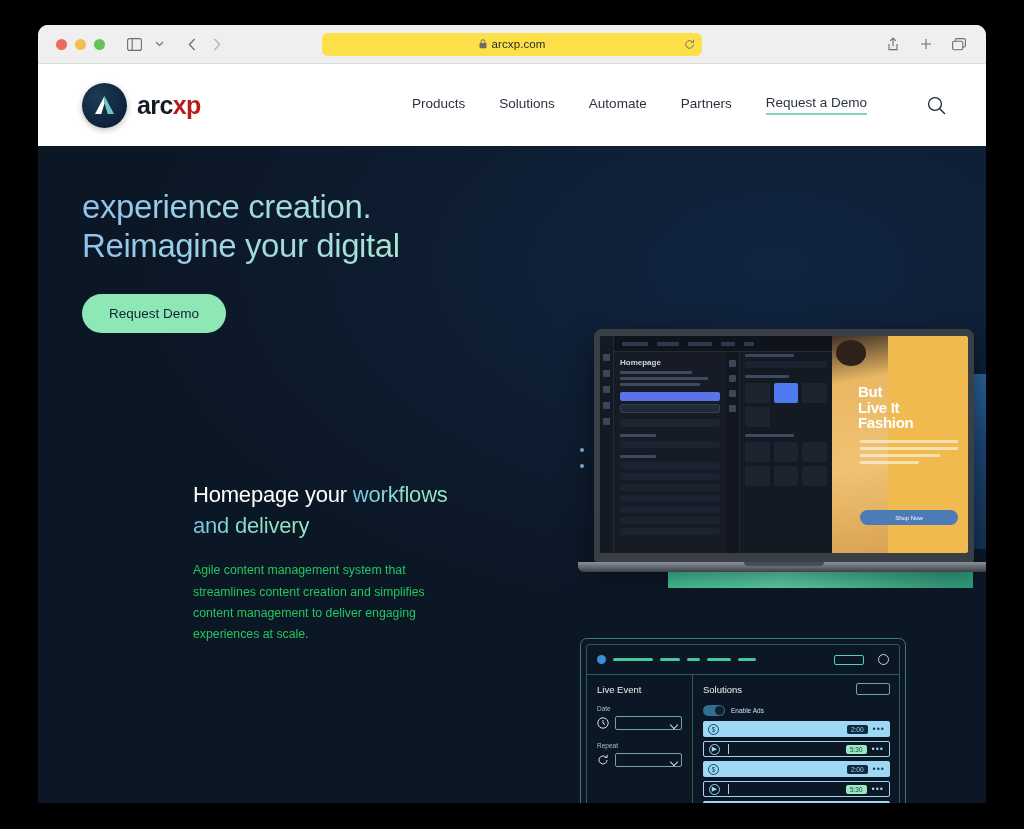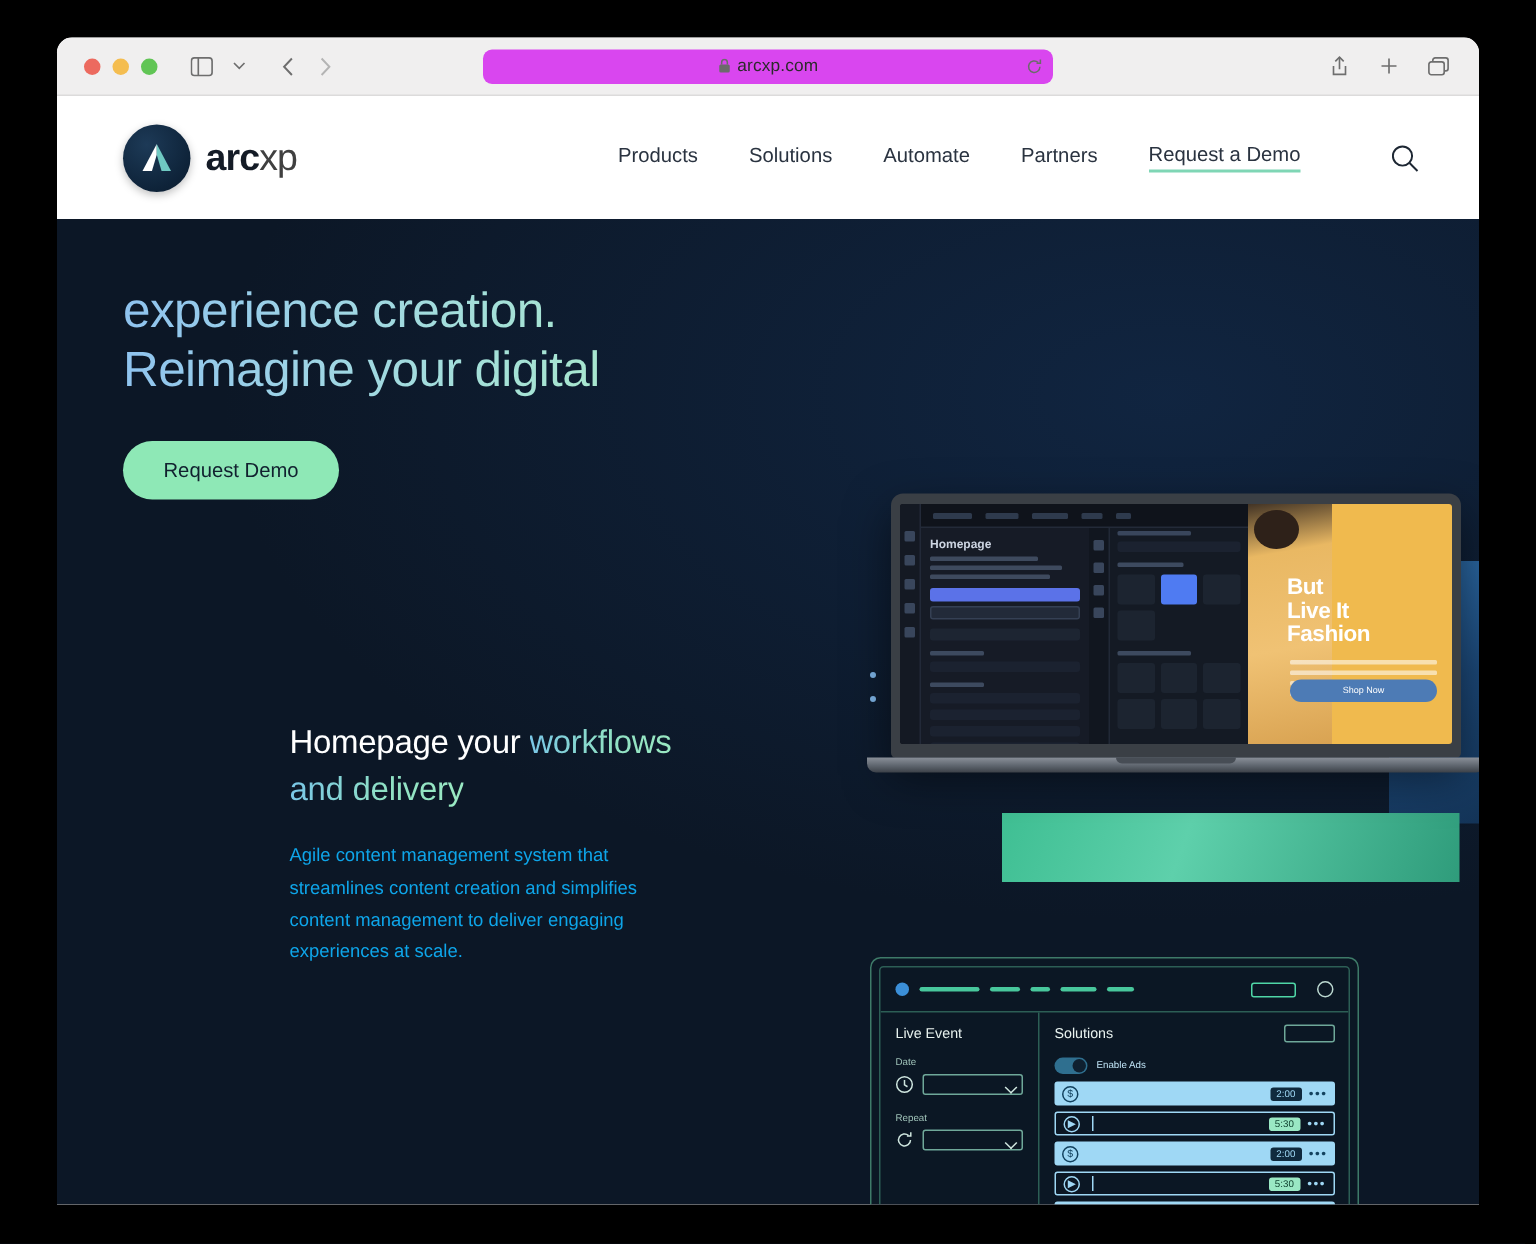--- a/index.html
+++ b/index.html
@@ -38,21 +38,21 @@
   .ic { width: 22px; height: 22px; display: flex; align-items: center; justify-content: center; color: #6e6e6e; }
   .ic svg { display: block; }
 
   .url-wrap {
     position: absolute;
     left: 50%; transform: translateX(-50%);
     width: 380px; height: 23px;
   }
   .url-field {
     width: 100%; height: 100%;
-    background: #d946ef;
+    background: #fde047;
     border-radius: 6px;
     display: flex; align-items: center; justify-content: center;
     gap: 5px;
     position: relative;
   }
   .url-text { font-size: 11.5px; color: #2b2b2b; letter-spacing: .1px; }
   .lock { color: #6b6b6b; display: flex; }
   .reload { position: absolute; right: 7px; color: #6b6b6b; display: flex; }
 
   .chrome-right { position: absolute; right: 16px; display: flex; gap: 11px; align-items: center; }
@@ -67,21 +67,21 @@
   }
   .brand { display: flex; align-items: center; gap: 10px; }
   .brand-mark {
     width: 45px; height: 45px; border-radius: 50%;
     background: radial-gradient(circle at 35% 30%, #1d3a57 0%, #0e2339 70%, #0b1b2c 100%);
     display: flex; align-items: center; justify-content: center;
     box-shadow: 0 2px 6px rgba(0,0,0,.25);
   }
   .brand-text { font-size: 25px; letter-spacing: -.6px; color: #141b26; }
   .brand-text b { font-weight: 700; }
-  .brand-text span { font-weight: 400; color: #404040; }
+  .brand-text span { font-weight: 700; color: #b91c1c; }
 
   .nav-links { margin-left: auto; display: flex; align-items: center; gap: 34px; }
   .nav-link {
     font-size: 13.5px; color: #2a3340; cursor: pointer;
     padding-bottom: 3px;
   }
   .nav-link.active { border-bottom: 2px solid #7fd6b5; }
   .nav-search { margin-left: 26px; color: #1d2733; cursor: pointer; display: flex; }
 
   
@@ -134,21 +134,21 @@
 
   
   .laptop { position: absolute; left: 556px; top: 183px; width: 380px; z-index: 5; }
   .lid {
     background: #3a3f45;
     border-radius: 8px 8px 3px 3px;
     padding: 7px 6px 9px 6px;
     box-shadow: 0 12px 30px rgba(0,0,0,.5);
   }
   .screen {
-    height: 160px; width: 100%;
+    height: 217px; width: 100%;
     background: #10141c;
     display: flex; overflow: hidden;
     border-radius: 2px;
     position: relative;
   }
   .cms-rail { width: 14px; background: #141923; border-right: 1px solid #222938;
       display: flex; flex-direction: column; align-items: center; gap: 9px; padding-top: 18px; }
   .cms-rail i { width: 7px; height: 7px; background: #39465c; border-radius: 1px; display:block; }
   .cms-left { width: 112px; background: #161b26; padding: 6px; }
   .cms-topbar { position:absolute; left:14px; right:0; top:0; height:16px; background:#0f131b; border-bottom:1px solid #232a38; display:flex; align-items:center; gap:9px; padding-left:8px;}
@@ -198,21 +198,21 @@
     z-index: 4;
   }
 
   
   .sec2-copy { position: absolute; left: 155px; top: 333px; width: 256px; z-index: 4; }
   .sec2-h2 { font-size: 22px; line-height: 1.42; font-weight: 400; letter-spacing: -.2px; color: #ffffff; }
   .sec2-h2 .grad {
     background: linear-gradient(95deg, #79c6e8 0%, #8fe0c4 55%, #9ae9c2 100%);
     -webkit-background-clip: text; background-clip: text; color: transparent; text-align: right;
   }
-  .sec2-p { margin-top: 19px; font-size: 12.3px; line-height: 1.72; color: #0ea5e9; }
+  .sec2-p { margin-top: 19px; font-size: 12.3px; line-height: 1.72; color: #22c55e; }
 
   
   .wf-card {
     position: absolute; left: 542px; top: 492px; width: 326px; height: 212px;
     border: 1px solid #3e7a68; border-radius: 7px; background: #0b1724; z-index: 4;
     padding: 5px;
   }
   .wf-inner { border: 1px solid #2c5e55; height: 100%; border-radius: 3px; display:flex; flex-direction: column; overflow:hidden;}
   .wf-top { height: 30px; border-bottom: 1px solid #2c5e55; display:flex; align-items:center; padding: 0 10px; gap: 7px; }
   .wf-dot { width: 9px; height: 9px; border-radius: 50%; background: #3b8fd8; }

